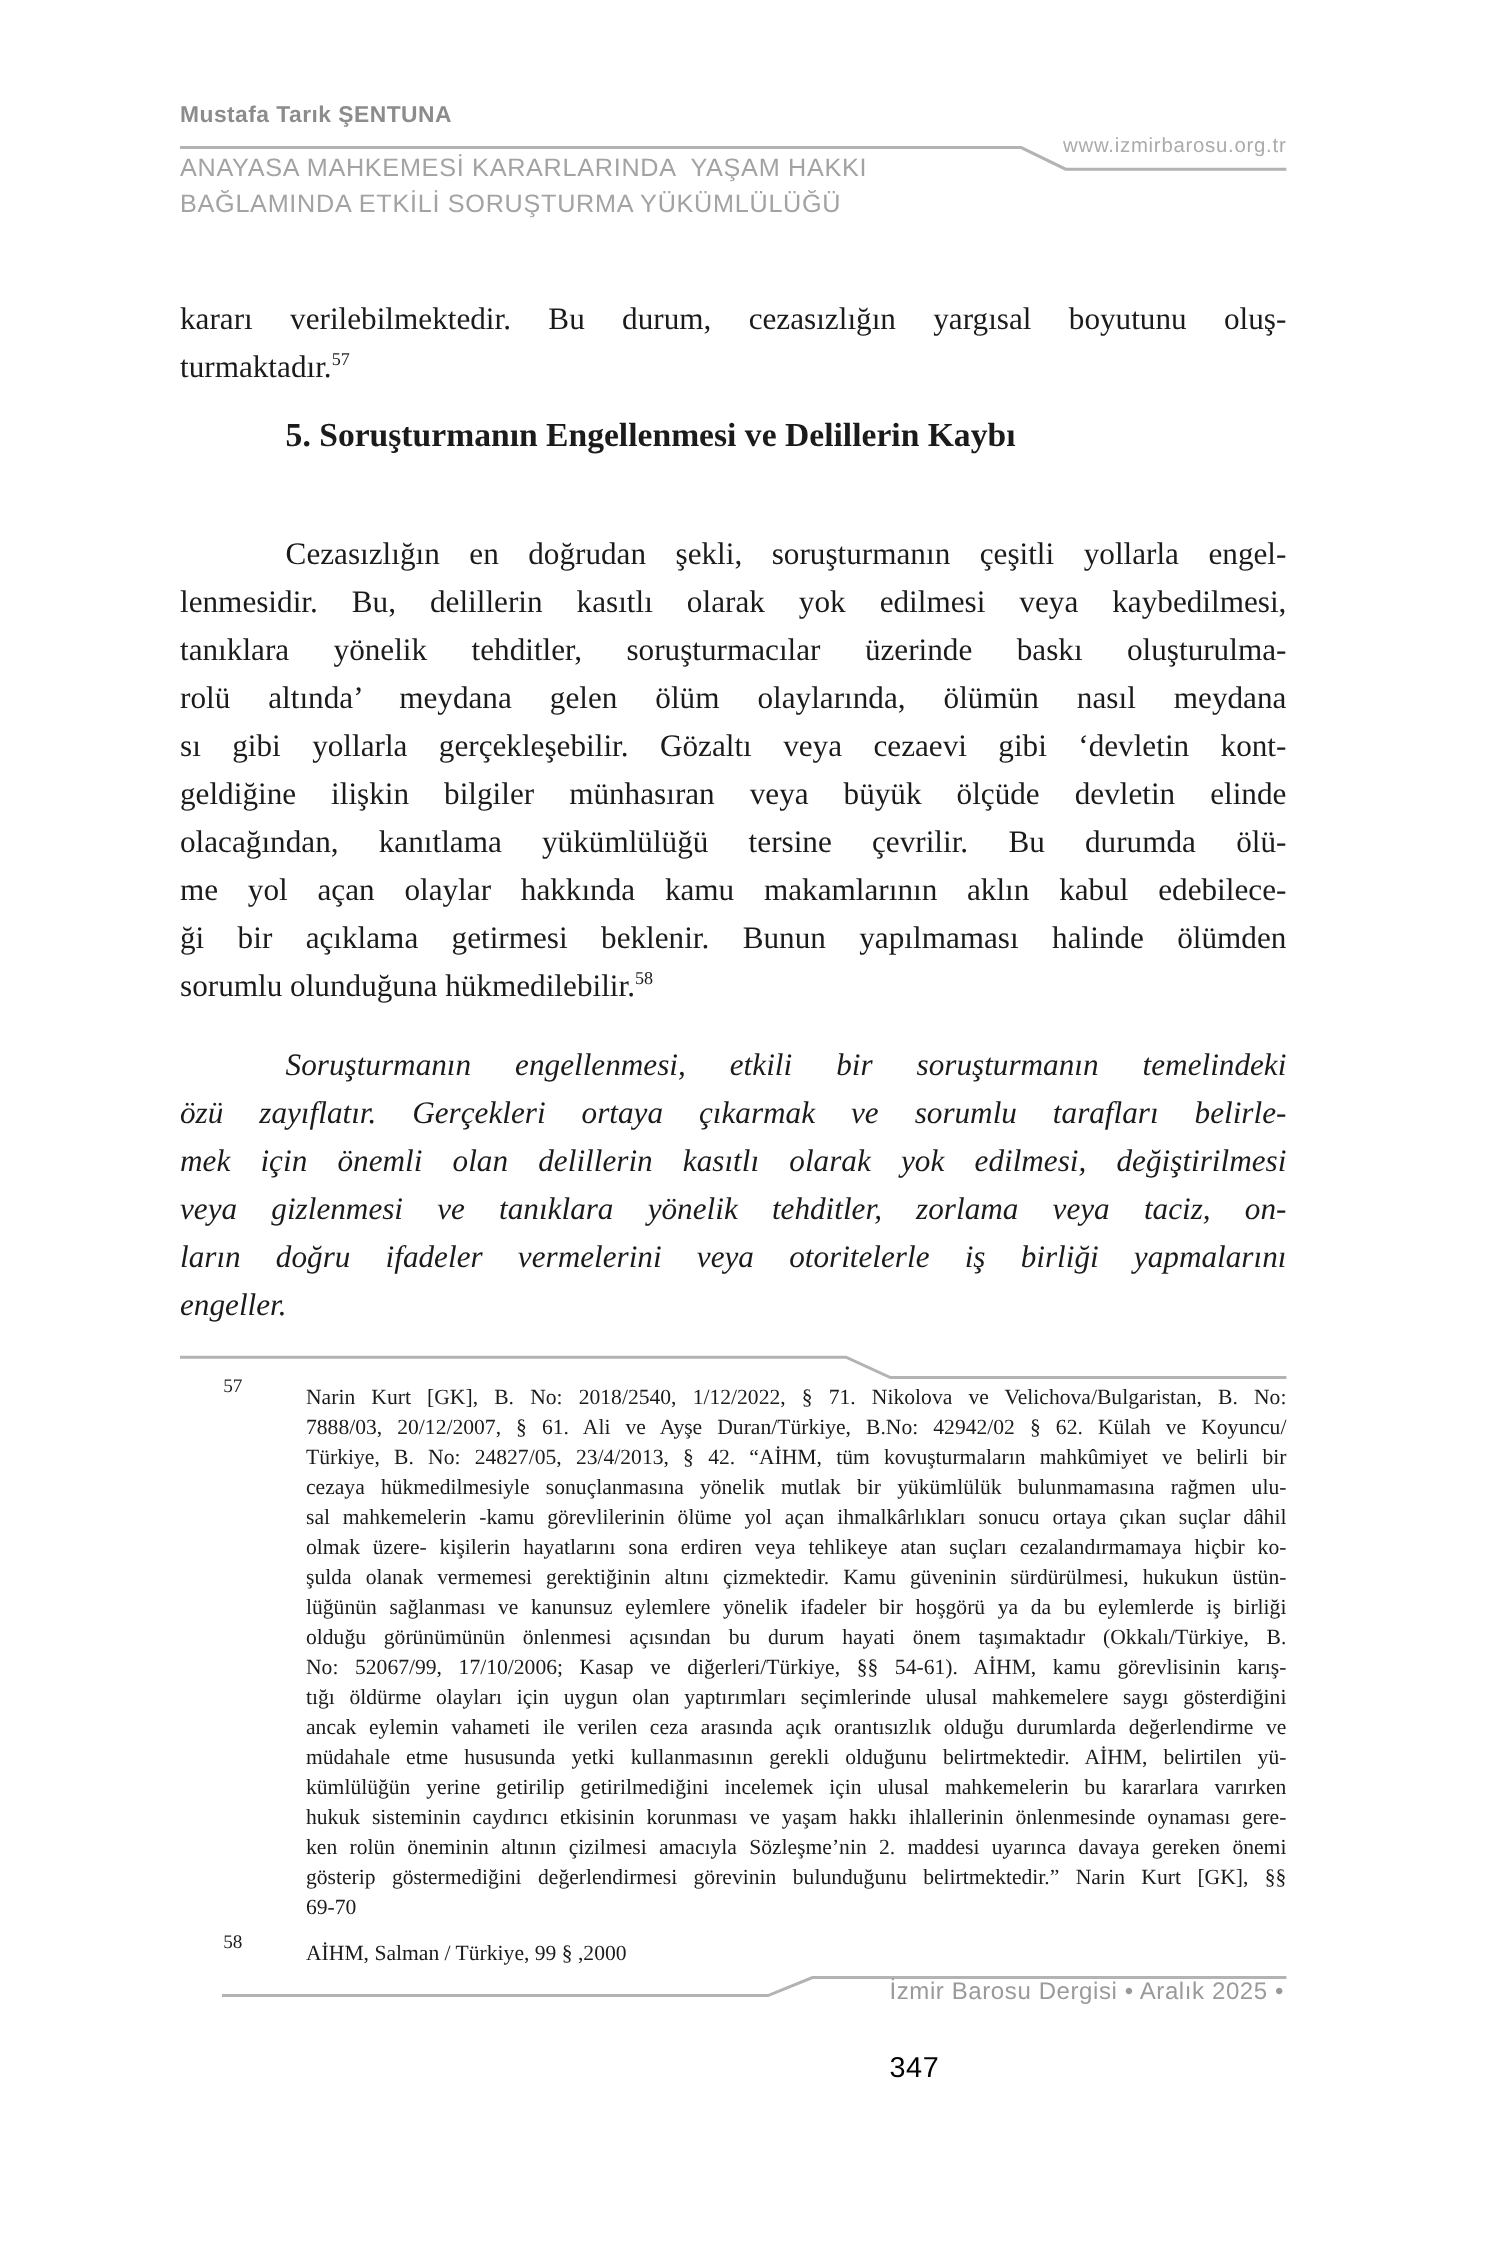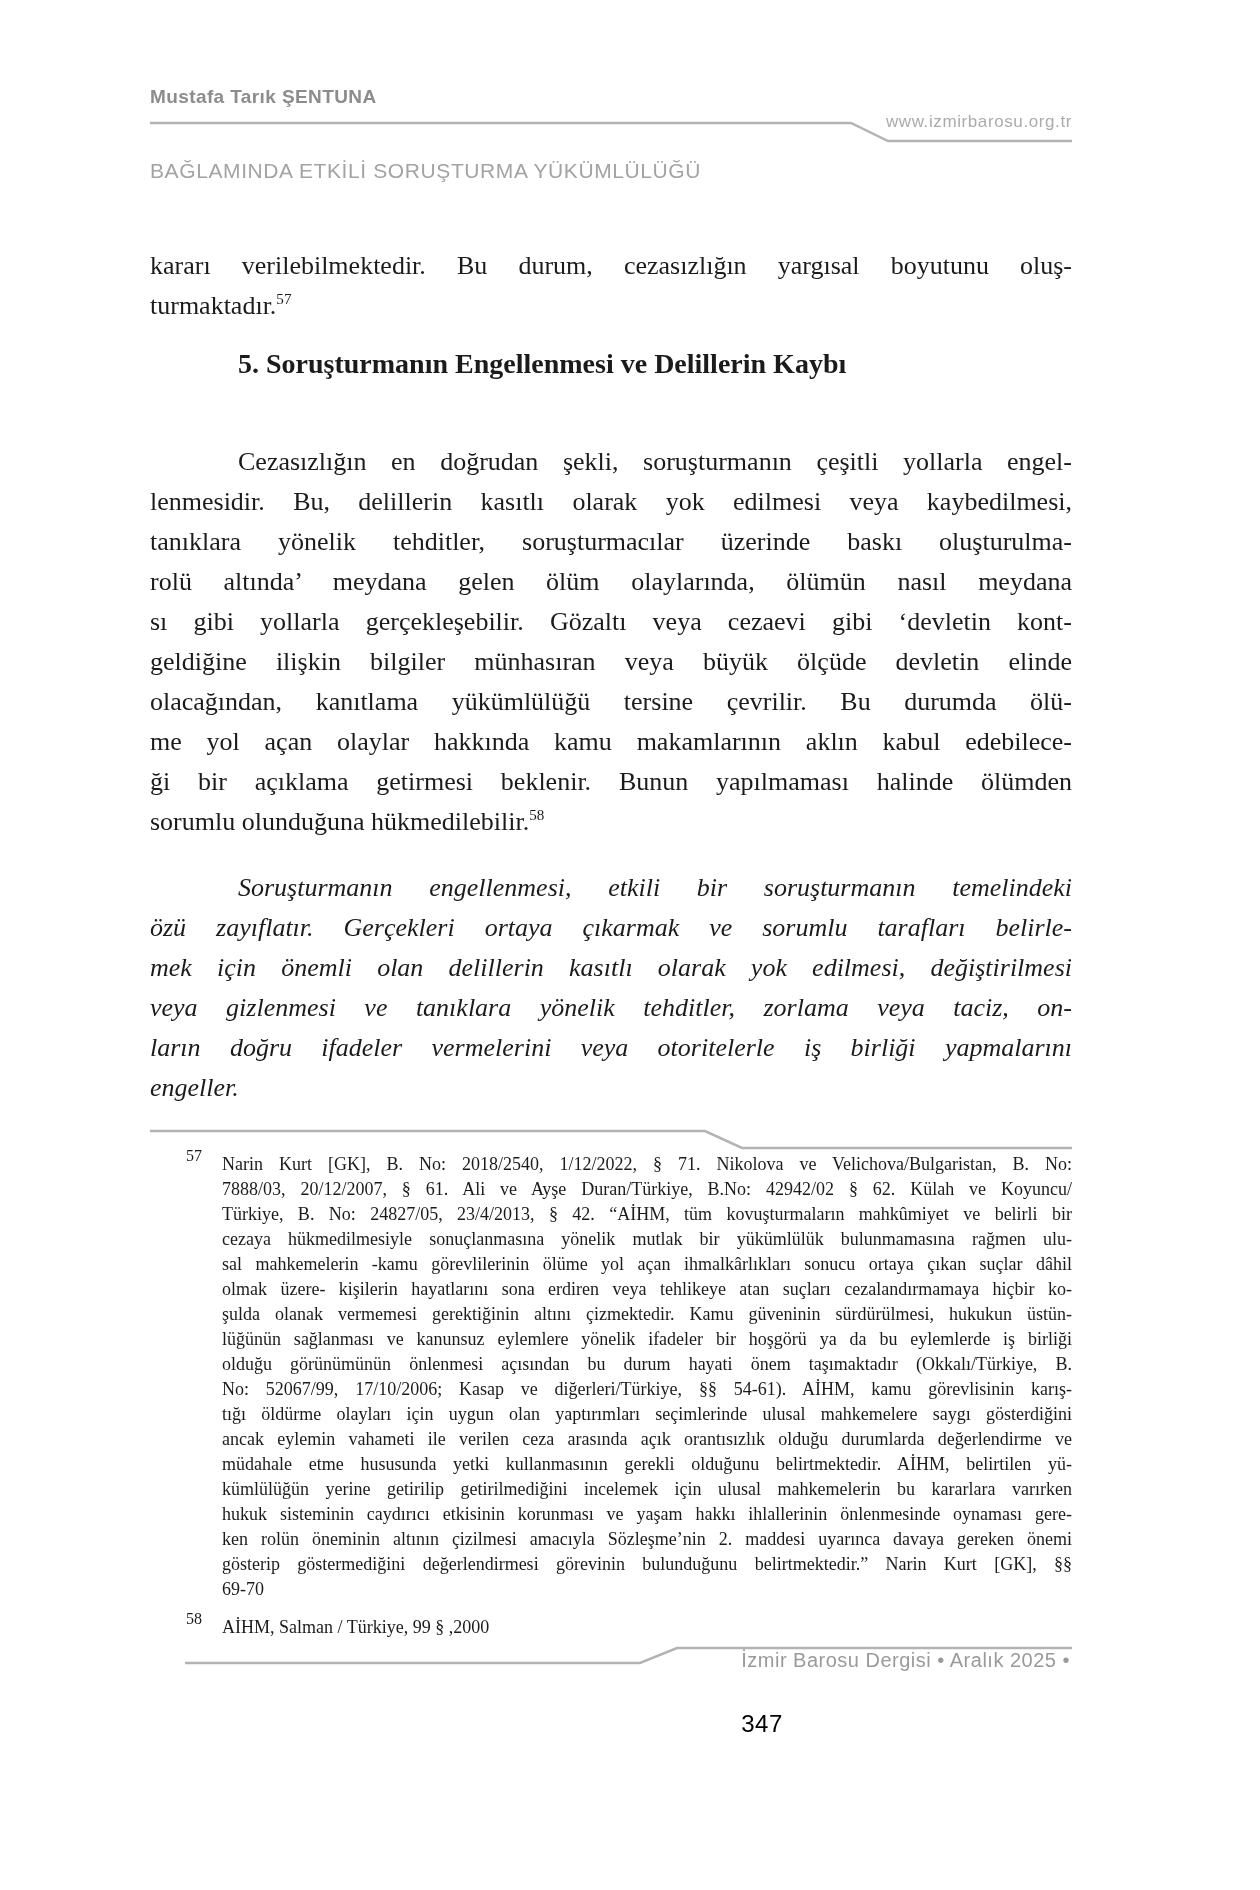--- a/index.html
+++ b/index.html
@@ -47,21 +47,21 @@
   .para.p2 { margin-top:58px; }
   .para.p3 { margin-top:26px;font-style:italic; }
 
   
   .footnotes { position:absolute; left:150px; top:1152px; width:922px; }
   .footnote { position:relative; }
   .footnote .fn-marker {
     position:absolute; left:36px; top:-5px;
     font-size:16px; color:#1b1b1b;
   }
-  .footnote .fn-text { margin-left:72px; font-size:18px; line-height:25px; }
+  .footnote .fn-text { margin-left:105px; font-size:18px; line-height:25px; }
   .footnote.fn58 { margin-top:13px; }
 
   
   .footer-text {
     position:absolute; right:190px; top:1649px;
     display:flex; align-items:baseline; gap:38px;
     font-family:"Liberation Sans", sans-serif;
     color:#9a9a9a; font-size:20px; letter-spacing:0.5px;flex-direction:column;
   }
   .footer-text .pageno { font-size:24px; color:#000000; }
@@ -72,21 +72,21 @@
 <div class="page">
 
   <svg class="rule-svg" viewBox="0 0 1260 1890" xmlns="http://www.w3.org/2000/svg">
     <path d="M150,123 L851,123 L888,141 L1072,141" fill="none" stroke="#b3b3b3" stroke-width="2.5"></path>
     <path d="M150,1131 L705,1131 L742,1148 L1072,1148" fill="none" stroke="#b3b3b3" stroke-width="2.5"></path>
     <path d="M185,1663 L640,1663 L677,1648 L1072,1648" fill="none" stroke="#b3b3b3" stroke-width="2.5"></path>
   </svg>
 
   <div class="author">Mustafa Tarık ŞENTUNA</div>
   <div class="site-url">www.izmirbarosu.org.tr</div>
-  <div class="doc-title"><br><span>BAĞLAMINDA ETKİLİ SORUŞTURMA YÜKÜMLÜLÜĞÜ</span></div>
+  <div class="doc-title"><span>ANAYASA MAHKEMESİ KARARLARINDA  YAŞAM HAKKI</span><br><span>BAĞLAMINDA ETKİLİ SORUŞTURMA YÜKÜMLÜLÜĞÜ</span></div>
 
   <div class="bodycol">
     <div class="para p1">
         <div class="bline">kararı verilebilmektedir. Bu durum, cezasızlığın yargısal boyutunu oluş-</div>
         <div class="bline lastline">turmaktadır.<sup>57</sup></div>
       </div>
     <div class="section-heading">5. Soruşturmanın Engellenmesi ve Delillerin Kaybı</div>
     <div class="para p2">
         <div class="bline indent">Cezasızlığın en doğrudan şekli, soruşturmanın çeşitli yollarla engel-</div>
         <div class="bline">lenmesidir. Bu, delillerin kasıtlı olarak yok edilmesi veya kaybedilmesi,</div>

